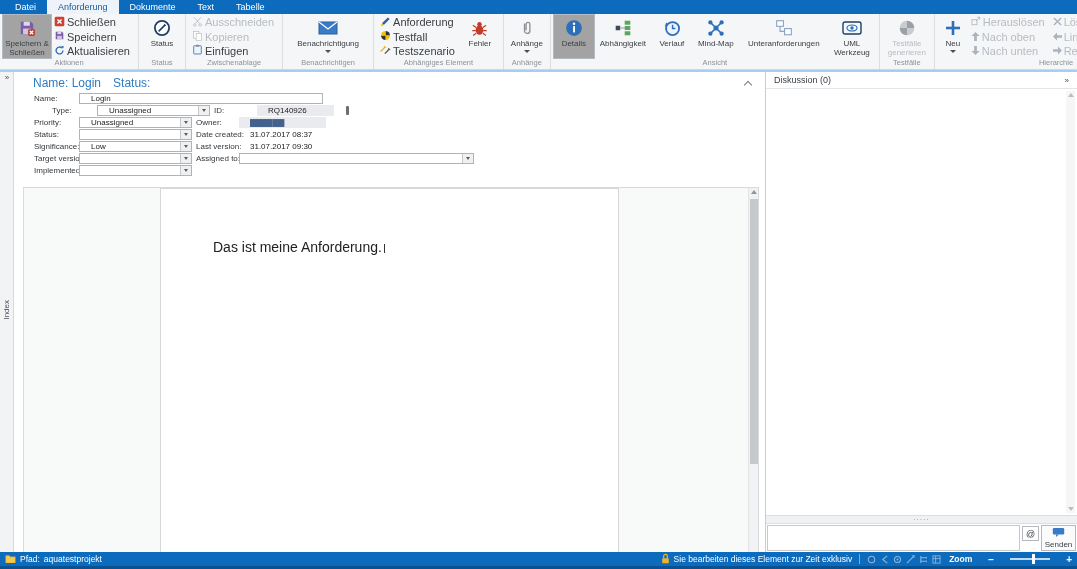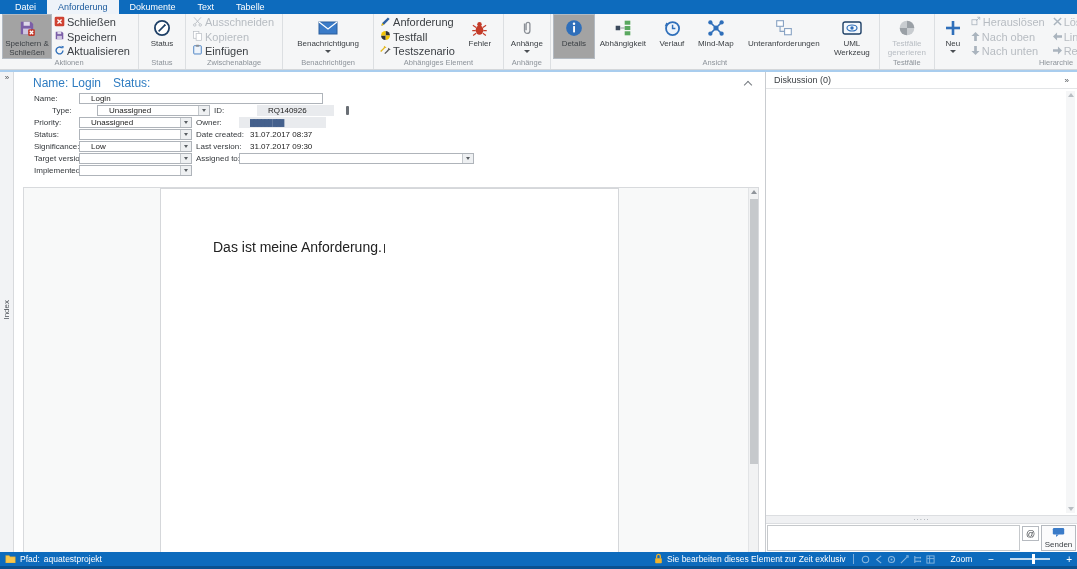--- a/index.html
+++ b/index.html
@@ -71,21 +71,21 @@
   .rp-composer { height:28px; display:flex; align-items:stretch; background:#fff; padding:1px; gap:2px; }
   .rp-input { flex:1; border:1px solid #c6c9cc; background:#fff; }
   .rp-at { width:17px; border:1px solid #b6bac0; background:#fff; font-size:9px; color:#3c4045; display:flex; align-items:center; justify-content:center; align-self:flex-start; height:15px; margin-top:1px; cursor:default; }
   .rp-send { width:35px; border:1px solid #b6bac0; background:#fbfbfc; display:flex; flex-direction:column; align-items:center; justify-content:center; font-size:8px; color:#3c4045; gap:1px; cursor:default; }
 
   
   .statusbar { position:absolute; left:0; right:0; bottom:0; height:17px; background:#0d6bbd; border-bottom:3px solid #0a5191; display:flex; align-items:center; padding:0 5px; color:#fff; font-size:8.5px; gap:4px; }
   .statusbar .grow { flex:1; }
   .sdiv { width:1px; height:10px; background:rgba(255,255,255,0.45); margin:0 3px; }
   .ghost { opacity:0.5; display:flex; align-items:center; }
-  .zoomctl { display:flex; align-items:center; gap:16px; margin-left:12px; }
+  .zoomctl { display:flex; align-items:center; gap:16px; margin-left:4px;font-weight:bold; }
   .ztrack { position:relative; width:40px; height:2px; background:rgba(255,255,255,0.75); }
   .zhandle { position:absolute; left:22px; top:-4px; width:2.5px; height:10px; background:#fff; cursor:ew-resize; }
   .zbtn { font-size:10px; cursor:default; }
 </style>
 </head>
 <body>
 
 <div class="app">
 
   <div class="tabbar">

